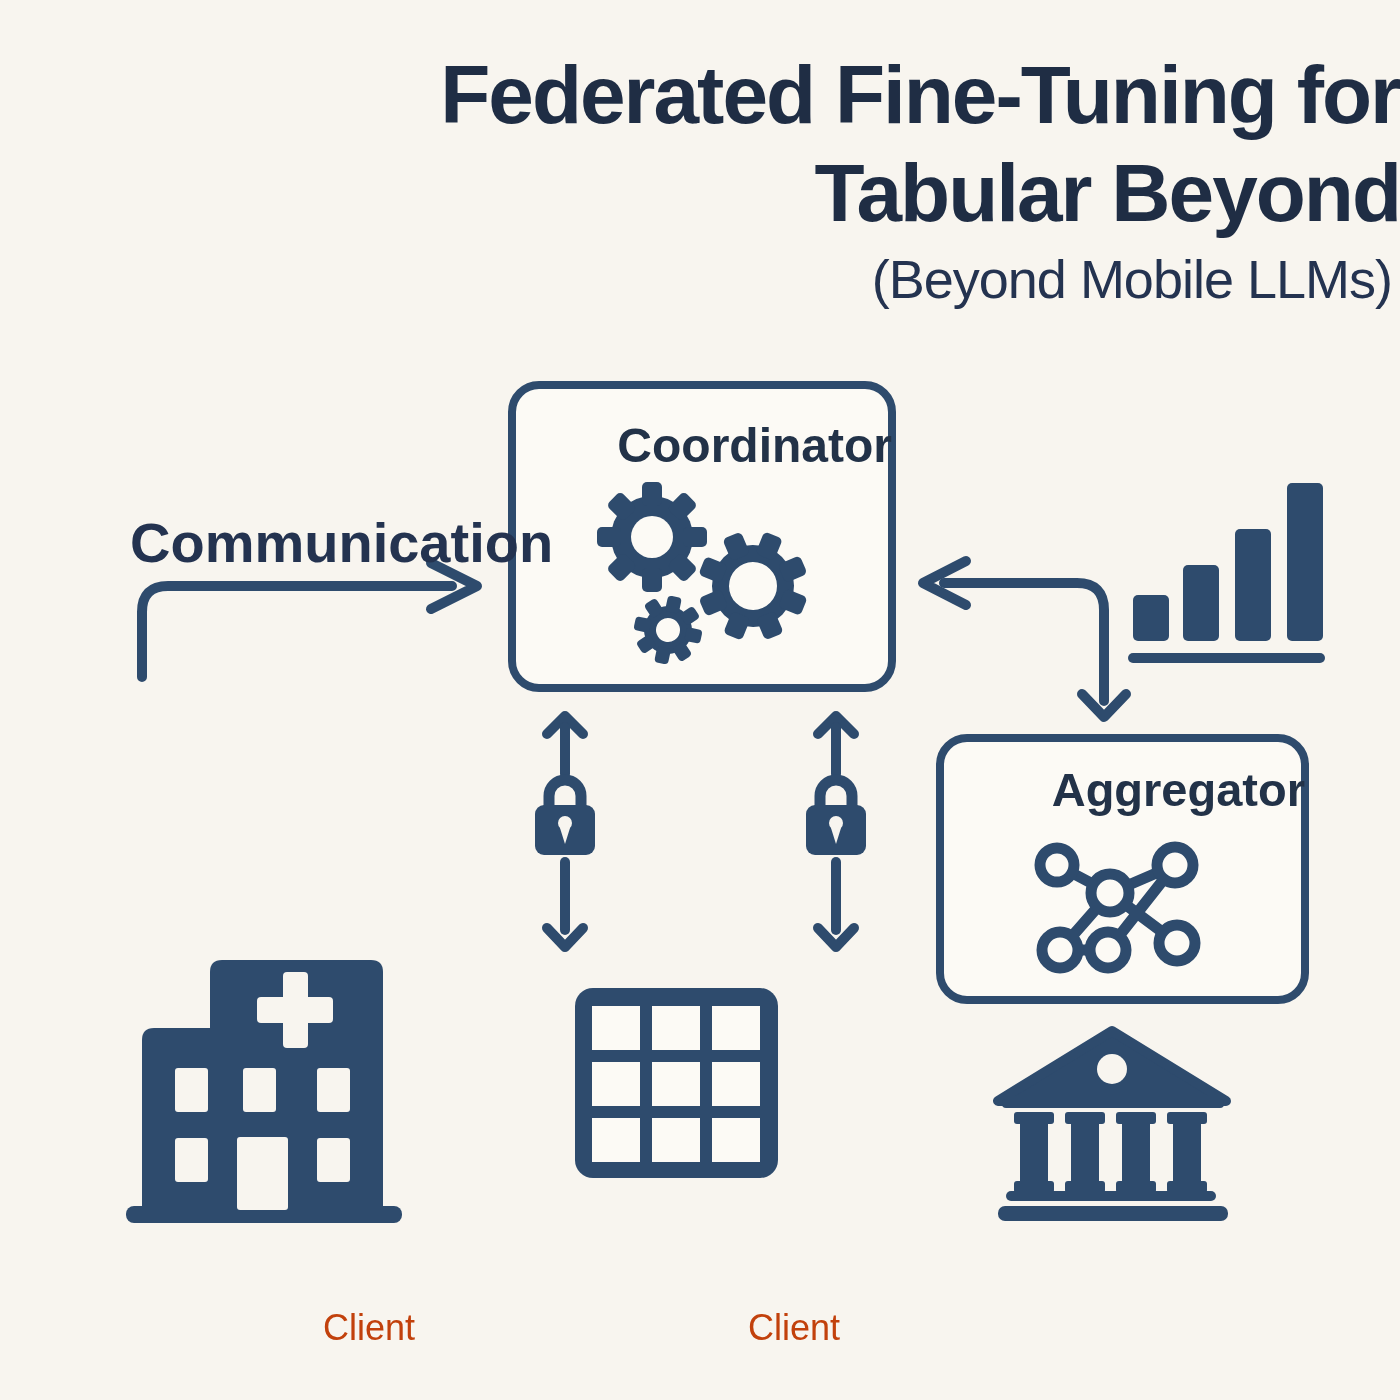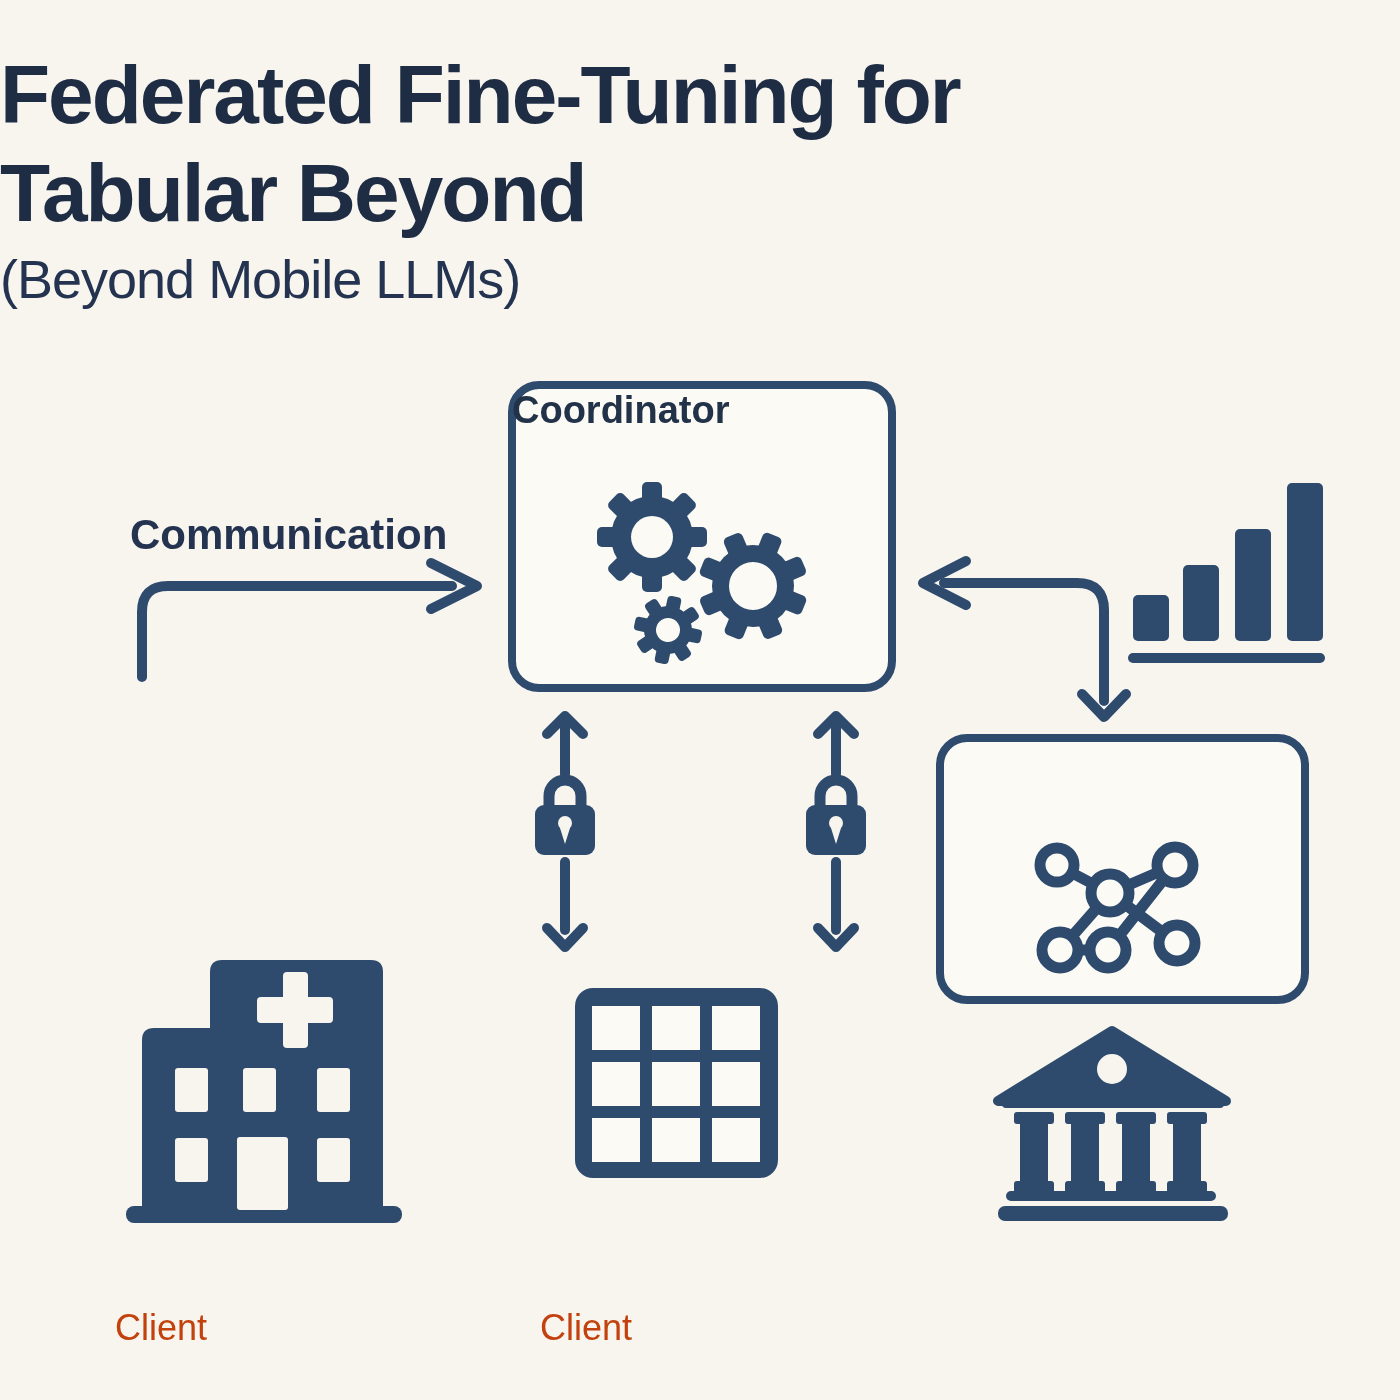--- a/index.html
+++ b/index.html
@@ -4,28 +4,28 @@
 <style>
   html,body{margin:0;padding:0;}
   .canvas{
     position:relative;
     width:1400px;height:1400px;
     background:#f8f5ef;
     overflow:hidden;
     font-family:"Liberation Sans", sans-serif;
   }
   .layer{position:absolute;left:0;top:0;width:1400px;height:1400px;}
-  .txt{position:absolute;color:#1f2d44;text-align:left;line-height:1.1;}
+  .txt{position:absolute;color:#1f2d44;text-align:right;line-height:1.1;}
   .title-line{left:0;width:1400px;font-weight:700;font-size:82px;letter-spacing:-2px;}
   .t1{top:50px;}
   .t2{top:148px;}
   .subtitle{left:0;top:250px;width:1392px;font-size:54px;font-weight:500;letter-spacing:-1px;color:#243350;}
-  .comm-label{left:130px;top:512px;width:330px;font-size:42px;font-weight:600;color:#243350;}
+  .comm-label{left:130px;top:512px;width:330px;font-size:56px;font-weight:600;color:#243350;}
   .node-label{font-weight:600;color:#223248;}
-  .coordinator-label{left:512px;top:390px;width:380px;font-size:38px;}
+  .coordinator-label{left:512px;top:420px;width:380px;font-size:48px;}
   .aggregator-label{left:940px;top:764px;width:365px;font-size:47px;}
   .entity-label{top:1308px;width:300px;font-size:36px;font-weight:500;color:#c2410c;}
   .lbl-hospital{left:115px;}
   .lbl-grid{left:540px;}
   .lbl-bank{left:953px;}
 </style>
 </head>
 <body>
 
 <div class="canvas">
@@ -201,17 +201,18 @@
     </g>
   </svg>
 
   <div class="txt title-line t1">Federated Fine-Tuning for</div>
   <div class="txt title-line t2">Tabular Beyond</div>
   <div class="txt subtitle">(Beyond Mobile LLMs)</div>
 
   <div class="txt comm-label">Communication</div>
 
   <div class="txt node-label coordinator-label">Coordinator</div>
+  <div class="txt node-label aggregator-label">Aggregator</div>
 
   <div class="txt entity-label lbl-hospital">Client</div>
   <div class="txt entity-label lbl-grid">Client</div>
 
 </div>
 
 </body></html>

